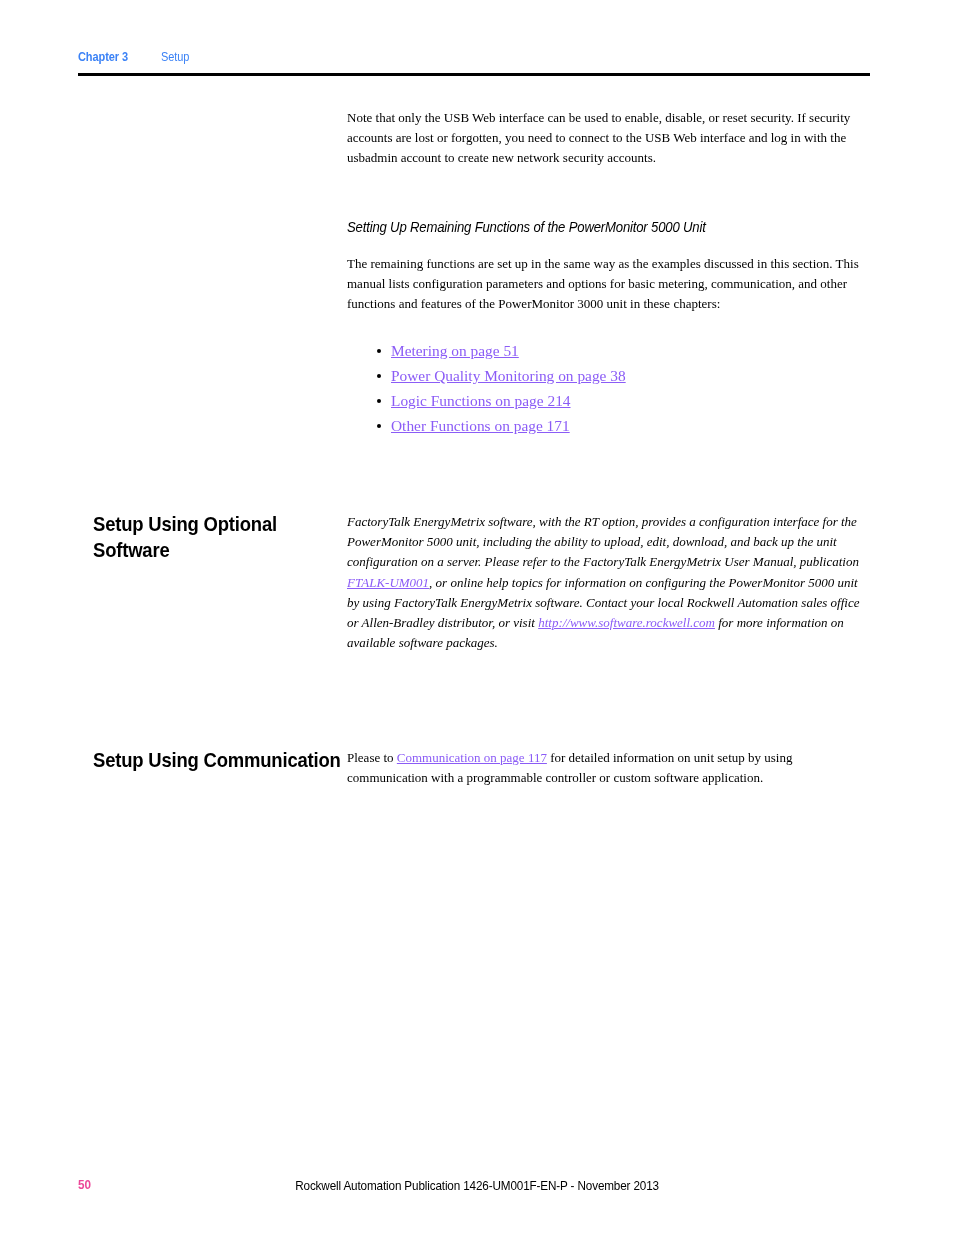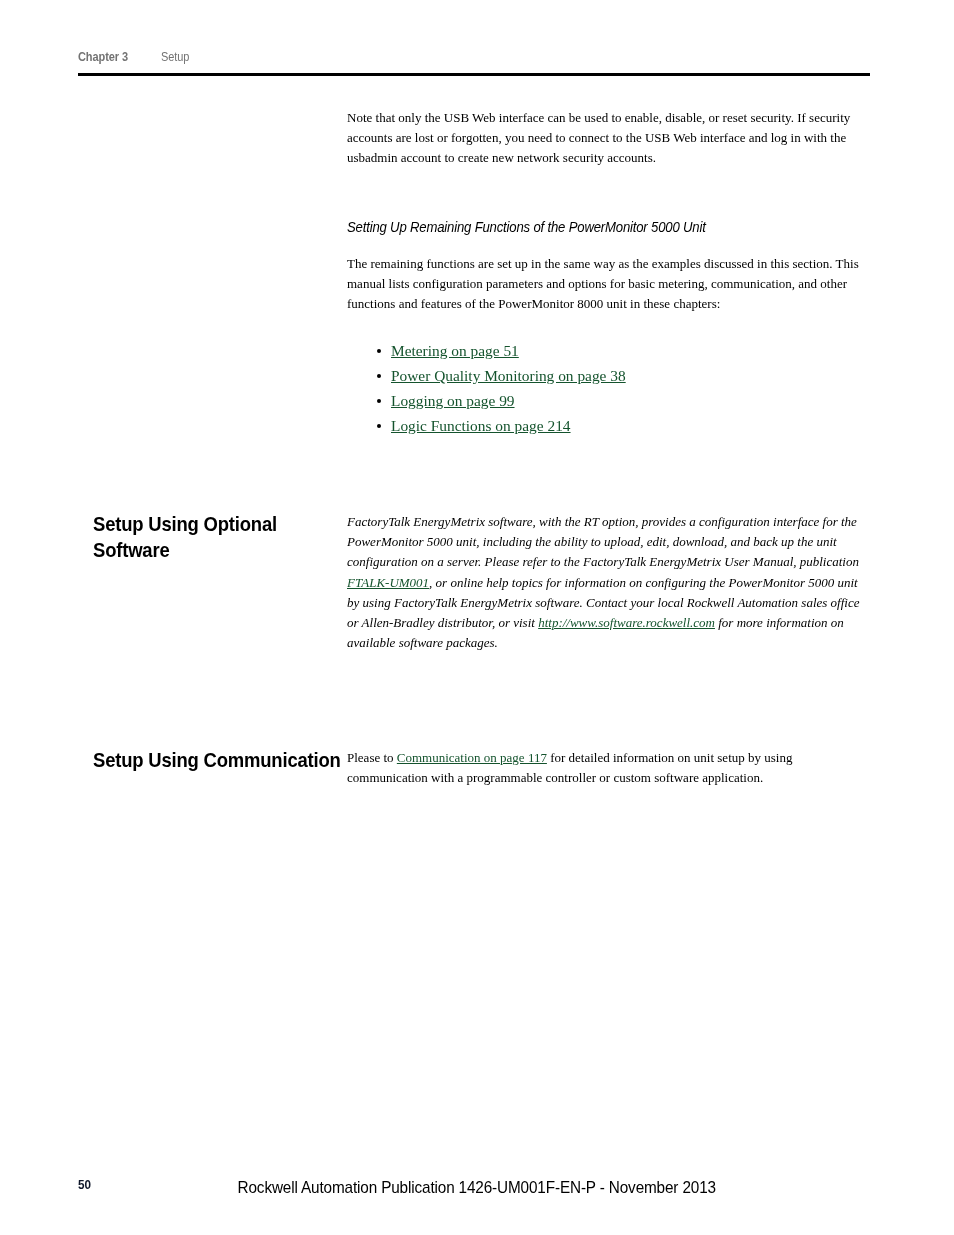--- a/index.html
+++ b/index.html
@@ -20,21 +20,21 @@
   
   .running-head {
     position: absolute;
     left: 78px;
     top: 50px;
     display: flex;
     align-items: flex-start;
     font-family: "Liberation Sans Narrow", "Liberation Sans", sans-serif;
     font-size: 12.5px;
     letter-spacing: -0.1px;
-    color: #737373;
+    color: #3b82f6;
   }
   .running-head .chapter-label {
     font-weight: bold;
     transform: scaleX(0.88);
     transform-origin: left center;
     white-space: nowrap;
   }
   .running-head .chapter-title {
     font-weight: normal;
     margin-left: 26px;
@@ -90,21 +90,21 @@
     font-size: 14.6px;
     letter-spacing: -0.2px;
     color: #000;
     transform: scaleX(0.9);
     transform-origin: left top;
     width: 111%;
     white-space: nowrap;
   }
 
   a.doclink, .doclink {
-    color: #14532d;
+    color: #8b5cf6;
     text-decoration: underline;
     text-underline-offset: 1px;
   }
 
   ul.xref-list {
     list-style: none;
     margin: 0;
     padding: 0;
   }
   ul.xref-list li {
@@ -128,30 +128,30 @@
   
   .footer-page-num {
     position: absolute;
     left: 78px;
     top: 1177px;
     font-family: "Liberation Sans Narrow", "Liberation Sans", sans-serif;
     font-weight: bold;
     font-size: 13px;
     transform: scaleX(0.9);
     transform-origin: left top;
-    color: #0f172a;
+    color: #ec4899;
   }
   .footer-pub {
     position: absolute;
     left: 0;
     top: 1178px;
     width: 954px;
     text-align: center;
     font-family: "Liberation Sans Narrow", "Liberation Sans", sans-serif;
-    font-size: 17px;
+    font-size: 13px;
     letter-spacing: -0.15px;
     color: #000;
   }
   .footer-pub span {
     display: inline-block;
     transform: scaleX(0.9);
   }
 </style>
 </head>
 <body>
@@ -166,40 +166,40 @@
 
   <div class="col-right" style="top: 108px;">
     <p class="body">Note that only the USB Web interface can be used to enable, disable, or reset security. If security accounts are lost or forgotten, you need to connect to the USB Web interface and log in with the usbadmin account to create new network security accounts.</p>
   </div>
 
   <div class="col-right" style="top: 211px; margin-top: 8px;">
     <div class="subhead">Setting Up Remaining Functions of the PowerMonitor 5000 Unit</div>
   </div>
 
   <div class="col-right" style="top: 254px;">
-    <p class="body">The remaining functions are set up in the same way as the examples discussed in this section. This manual lists configuration parameters and options for basic metering, communication, and other functions and features of the PowerMonitor 8000 unit in these chapters:</p>
+    <p class="body">The remaining functions are set up in the same way as the examples discussed in this section. This manual lists configuration parameters and options for basic metering, communication, and other functions and features of the PowerMonitor 3000 unit in these chapters:</p>
   </div>
 
   <div class="col-right" style="top: 338px;">
     <ul class="xref-list">
       <li>
         <span class="bullet"></span>
         <a class="doclink" href="#">Metering on page 51</a>
       </li>
       <li>
         <span class="bullet"></span>
         <a class="doclink" href="#">Power Quality Monitoring on page 38</a>
       </li>
       <li>
         <span class="bullet"></span>
-        <a class="doclink" href="#">Logging on page 99</a>
-      </li>
-      <li>
-        <span class="bullet"></span>
         <a class="doclink" href="#">Logic Functions on page 214</a>
+      </li>
+      <li>
+        <span class="bullet"></span>
+        <a class="doclink" href="#">Other Functions on page 171</a>
       </li>
     </ul>
   </div>
 
   <div class="col-left" style="top: 511px;">
     <div class="section-heading">Setup Using Optional Software</div>
   </div>
   <div class="col-right" style="top: 512px; font-style: italic;">
     <p class="body"><span>FactoryTalk EnergyMetrix software, with the RT option, provides a configuration interface for the PowerMonitor 5000 unit, including the ability to upload, edit, download, and back up the unit configuration on a server. Please refer to the FactoryTalk EnergyMetrix User Manual, publication </span><a class="doclink" href="#">FTALK-UM001</a><span>, or online help topics for information on configuring the PowerMonitor 5000 unit by using FactoryTalk EnergyMetrix software. Contact your local Rockwell Automation sales office or Allen-Bradley distributor, or visit </span><a class="doclink" href="#">http://www.software.rockwell.com</a><span> for more information on available software packages.</span></p>
   </div>

